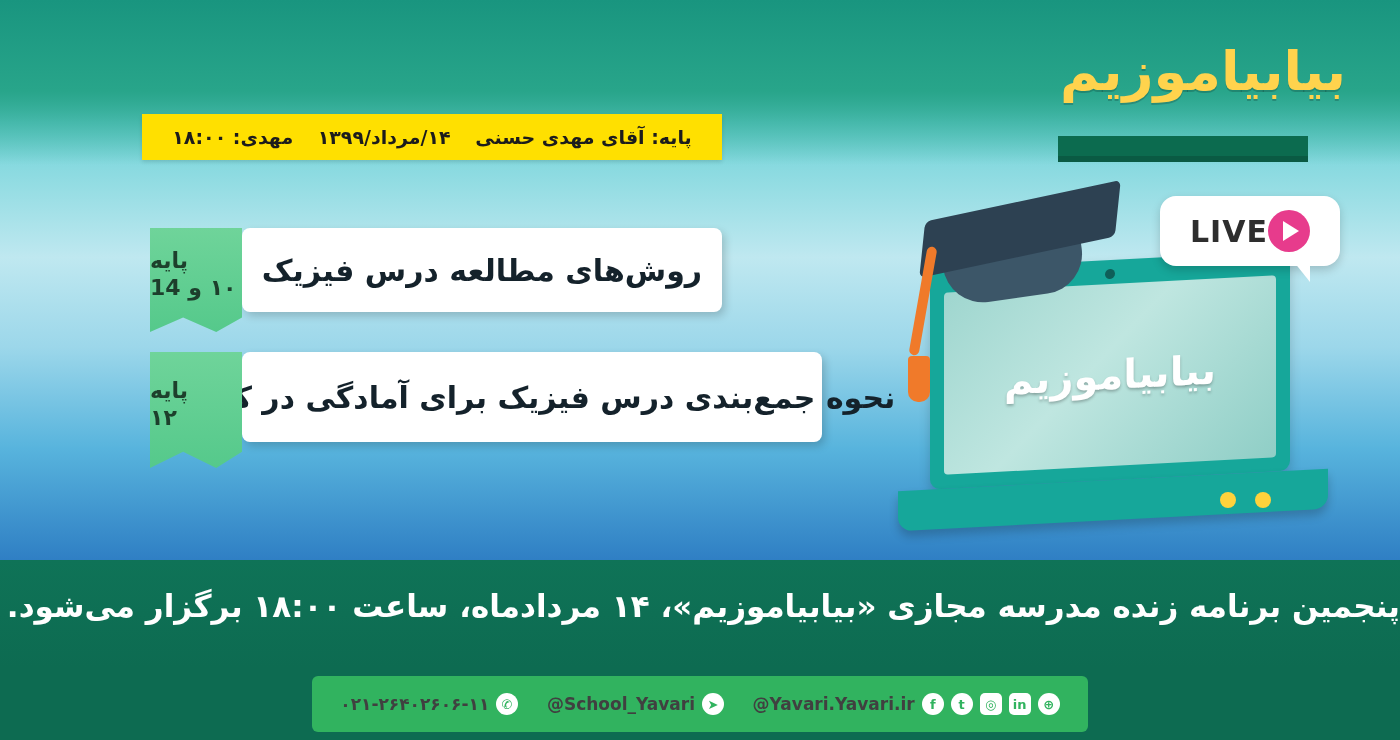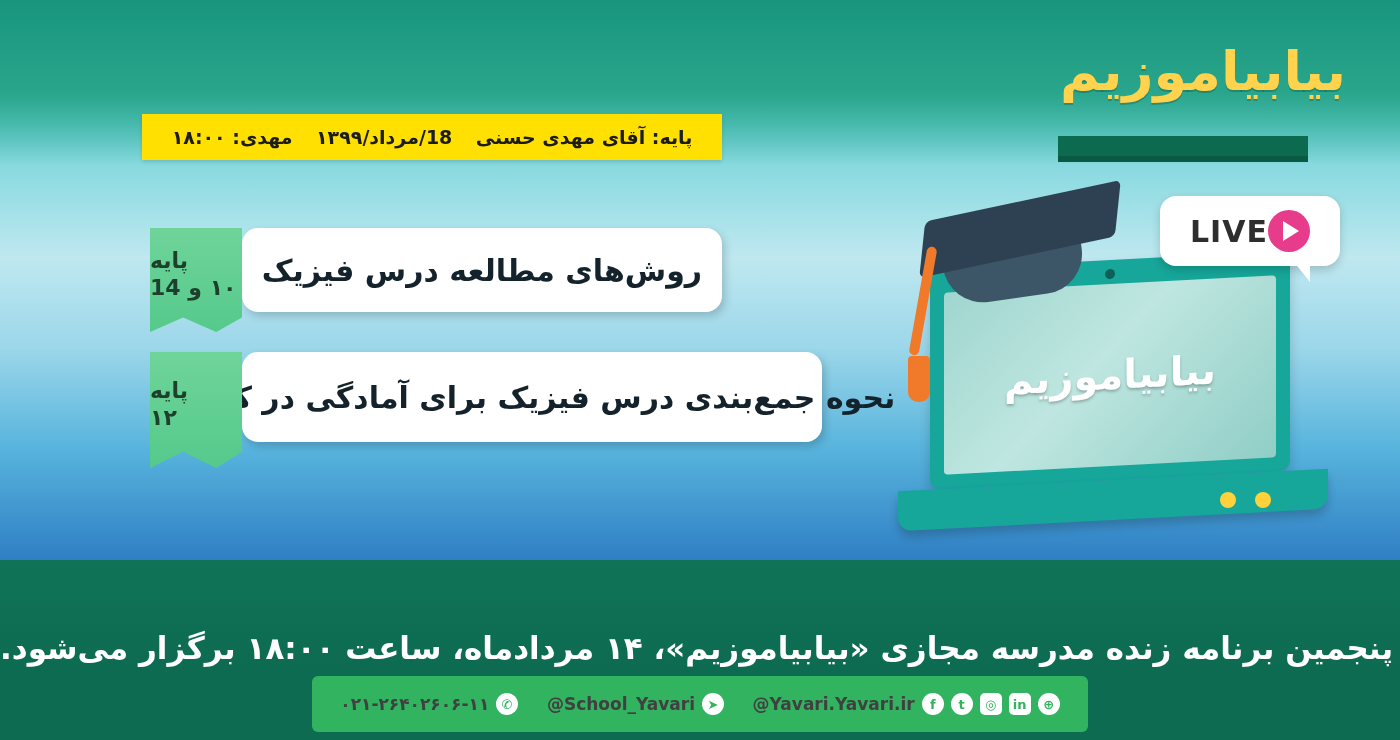--- a/index.html
+++ b/index.html
@@ -85,21 +85,21 @@
     padding-bottom:12px;
   }
   .tag-1 { height:104px; }
   .tag-2 { height:116px; }
   .tag .t-line { display:block; }
 
   .topic-box {
     background:#ffffff;
     display:flex; align-items:center; justify-content:center;
     box-shadow: 3px 4px 8px rgba(0,0,0,.18);
-    border-radius:16px;
+    border-radius:8px;
     padding:0 28px;
   }
   .topic-box span {
     font-size:30px; font-weight:bold; color:#14222b; white-space:nowrap;
   }
   .topic-1 .topic-box { width:480px; height:84px; }
   .topic-2 .topic-box { width:580px; height:90px; }
 
   
   .laptop-wrap { position:absolute; right:30px; top:180px; width:480px; height:380px; }
@@ -194,24 +194,23 @@
     border-top:10px solid transparent; border-bottom:10px solid transparent;
     border-right:16px solid #fff;
     transform: rotate(180deg);
     margin-left:3px;
   }
   .live-text { font-size:30px; font-weight:bold; color:#2e2e2e; letter-spacing:1px; }
 
   
   .caption {
     position:absolute; left:0; top:588px; width:1400px;
-    text-align:left;
+    text-align:right;
     color:#ffffff; font-size:31px; font-weight:bold;
     direction:rtl;
-    margin-top:42px;
   }
 
   
   .contact-bar {
     position:absolute; left:312px; top:676px;
     width:776px; height:56px;
     background:#31b35f;
     border-radius:6px;
     display:flex; align-items:center; justify-content:space-around;
     padding:0 14px;
@@ -238,21 +237,21 @@
   <div class="bottom-strip"></div>
 
   <div class="brand-logo">
     <div class="wordmark">بیابیاموزیم</div>
   </div>
   <div class="brand-underline"></div>
   <div class="brand-underline-2"></div>
 
   <div class="info-bar">
     <span>پایه: آقای مهدی حسنی</span>
-    <span>18/مرداد/۱۳۹۹</span>
+    <span>۱۴/مرداد/۱۳۹۹</span>
     <span>مهدی: ۱۸:۰۰</span>
   </div>
 
   <div class="topic topic-1">
     <div class="tag tag-1">
       <span class="t-line">پایه</span>
       <span class="t-line">۱۰ و 14</span>
     </div>
     <div class="topic-box">
       <span>روش‌های مطالعه درس فیزیک</span>

